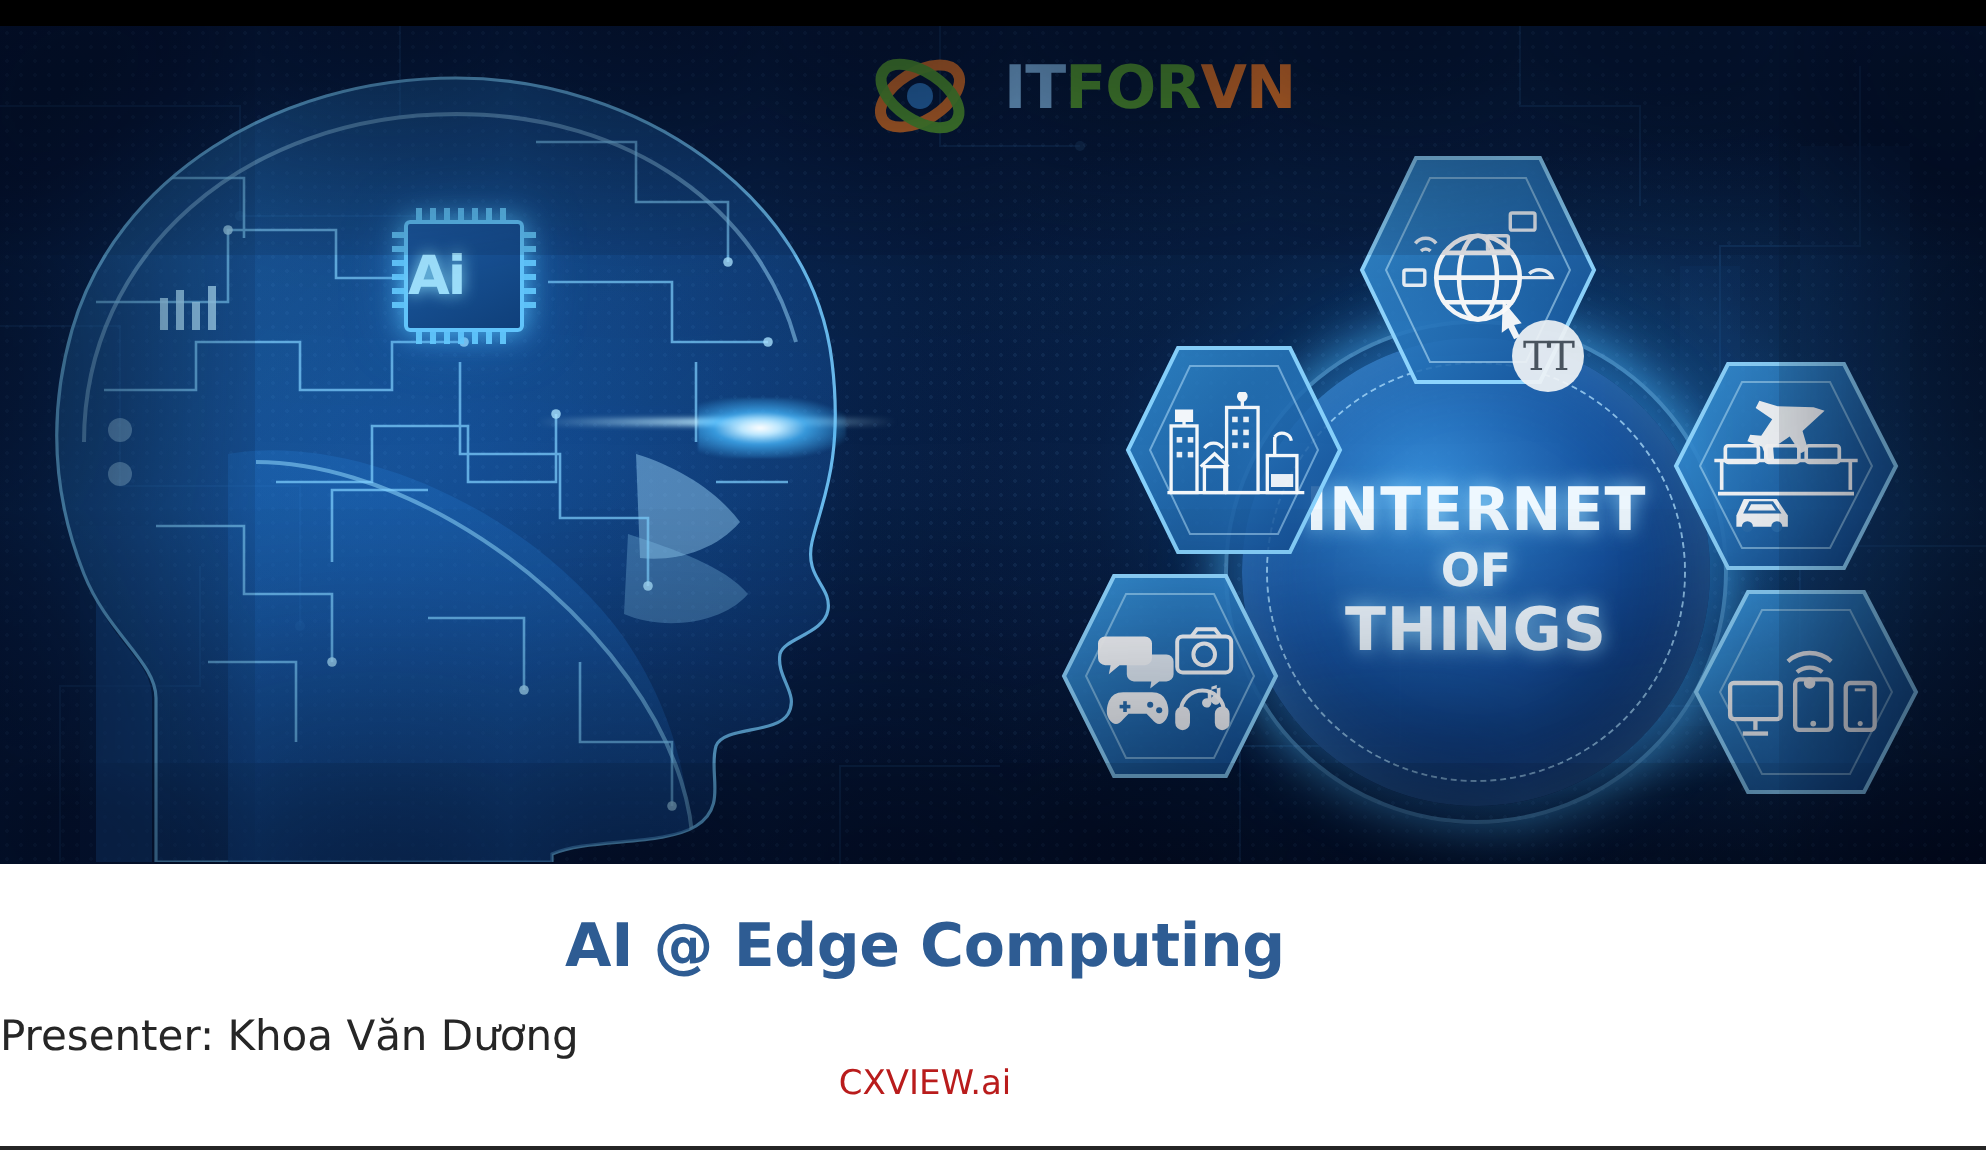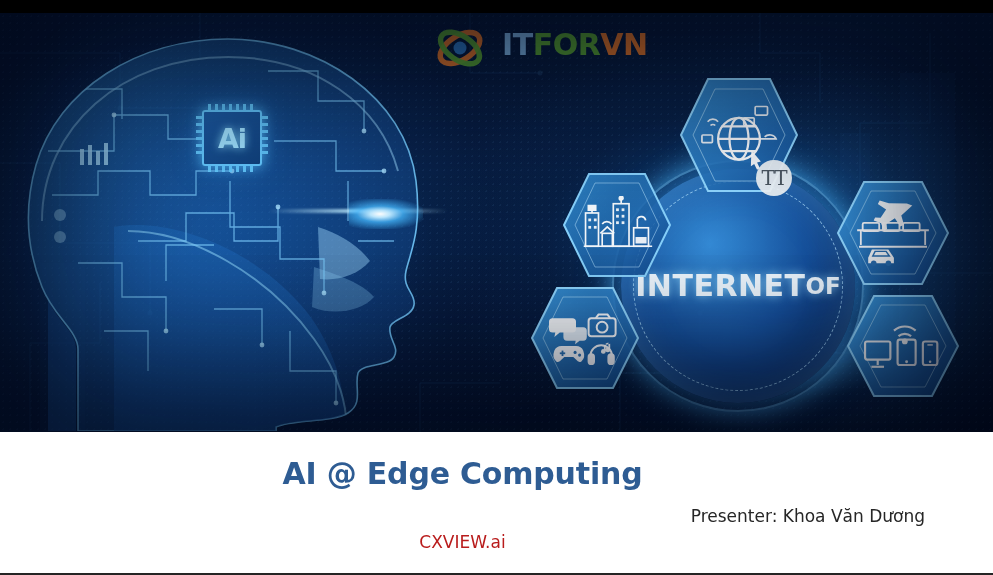--- a/index.html
+++ b/index.html
@@ -29,21 +29,21 @@
   .vig{position:absolute;inset:0;box-shadow:inset 0 0 140px 60px rgba(1,6,20,.75);}
 
   
   .head-wrap{position:absolute;left:18px;top:18px;width:430px;height:400px;}
   .head-svg{position:absolute;inset:0;}
   .chip{position:absolute;left:178px;top:73px;width:72px;height:68px;}
   .chip-body{position:absolute;left:6px;top:6px;right:6px;bottom:6px;
     background:linear-gradient(150deg,#1d5ea8,#10417c);
     border:2px solid #63c8ff;border-radius:3px;
     box-shadow:0 0 14px rgba(90,200,255,.85),0 0 30px rgba(60,160,255,.45);
-    display:flex;align-items:center;justify-content:center;}
+    display:flex;align-items:center;}
   .chip-text{font-family:"DejaVu Sans",sans-serif;font-weight:bold;font-size:27px;color:#9fe2ff;
     letter-spacing:-1px;text-shadow:0 0 8px rgba(140,225,255,.95);line-height:1;}
   .chip-pins{position:absolute;inset:0;}
   .eye{position:absolute;left:331px;top:168px;width:74px;height:30px;
     background:radial-gradient(ellipse at 42% 50%, #ffffff 0%, #bde8ff 16%, rgba(70,185,255,.75) 38%, rgba(30,120,220,0) 78%);
     filter:blur(.4px);}
   .eye-streak{position:absolute;left:250px;top:178px;width:180px;height:4px;
     background:linear-gradient(90deg,rgba(120,210,255,0),rgba(190,235,255,.9),rgba(120,210,255,0));filter:blur(1.2px);}
 
   
@@ -62,37 +62,37 @@
   .hexwrap .hx{position:absolute;inset:0;}
   .hex-icon{position:absolute;inset:0;display:flex;align-items:center;justify-content:center;}
 
   .iotcore{position:absolute;left:116px;top:108px;width:234px;height:234px;border-radius:50%;
     background:radial-gradient(circle at 38% 32%, rgba(58,150,228,.85) 0%, rgba(22,82,160,.92) 45%, rgba(9,40,95,.96) 78%, rgba(6,26,66,.98) 100%);
     box-shadow:0 0 40px rgba(60,170,255,.55), inset 0 0 40px rgba(120,210,255,.35);}
   .iotcore-ring{position:absolute;left:12px;top:12px;right:12px;bottom:12px;border-radius:50%;
     border:1.5px dashed rgba(175,225,255,.75);}
   .iotcore-ring2{position:absolute;left:-9px;top:-9px;right:-9px;bottom:-9px;border-radius:50%;
     border:2px solid rgba(120,205,255,.45);box-shadow:0 0 24px rgba(80,190,255,.55);}
-  .iot-label{position:absolute;inset:0;display:flex;flex-direction:row;align-items:center;
+  .iot-label{position:absolute;inset:0;display:flex;flex-direction:column;align-items:center;
     justify-content:center;color:#eef8ff;font-family:"DejaVu Sans",sans-serif;font-weight:bold;
     text-shadow:0 0 10px rgba(150,220,255,.9);line-height:1.02;}
   .iot-l1{font-size:30px;letter-spacing:.5px;}
   .iot-l2{font-size:23px;margin:4px 0 2px;}
   .iot-l3{font-size:30px;letter-spacing:.5px;}
 
   .tt-badge{position:absolute;left:251px;top:99px;width:36px;height:36px;border-radius:50%;
     background:rgba(240,244,248,.93);display:flex;align-items:center;justify-content:center;
     font-family:"DejaVu Serif",serif;font-size:20px;color:#4a5560;letter-spacing:-1px;}
 
   
   .caption{position:absolute;left:0;top:432px;width:925px;height:143px;background:#fff;}
   .cap-title{position:absolute;left:0;right:0;top:24px;text-align:center;
     font-family:"DejaVu Sans",sans-serif;font-weight:bold;font-size:30px;color:#2e5c93;letter-spacing:-.2px;}
-  .cap-sub1{position:absolute;left:0;right:0;top:74px;text-align:right;
-    font-family:"DejaVu Sans",sans-serif;font-size:17px;color:#262626;}
+  .cap-sub1{position:absolute;left:0;right:0;top:74px;text-align:left;
+    font-family:"DejaVu Sans",sans-serif;font-size:21px;color:#262626;}
   .cap-sub2{position:absolute;left:0;right:0;top:100px;text-align:center;
     font-family:"DejaVu Sans",sans-serif;font-size:17px;color:#b91c1c;}
 
   
   .botbar{position:absolute;left:0;bottom:0;width:993px;height:2px;background:#0d0d0d;opacity:.9;}
 </style>
 </head>
 <body>
 
 <div class="slide">
@@ -266,20 +266,21 @@
 
     <div class="iot">
       <div class="iot-glowbase"></div>
 
       <div class="iotcore">
         <div class="iotcore-ring2"></div>
         <div class="iotcore-ring"></div>
         <div class="iot-label">
           <div class="iot-l1">INTERNET</div>
           <div class="iot-l2">OF</div>
+          <div class="iot-l3">THINGS</div>
         </div>
       </div>
 
       <div class="hexwrap" style="left:172px;top:12px;width:124px;height:124px;">
         <svg class="hx" viewBox="0 0 124 124">
           <defs>
               <linearGradient id="hxa" x1="0" y1="0" x2="1" y2="1">
             <stop offset="0%" stop-color="#3da0e8" stop-opacity=".85"></stop>
             <stop offset="100%" stop-color="#134f96" stop-opacity=".9"></stop>
               </linearGradient>

